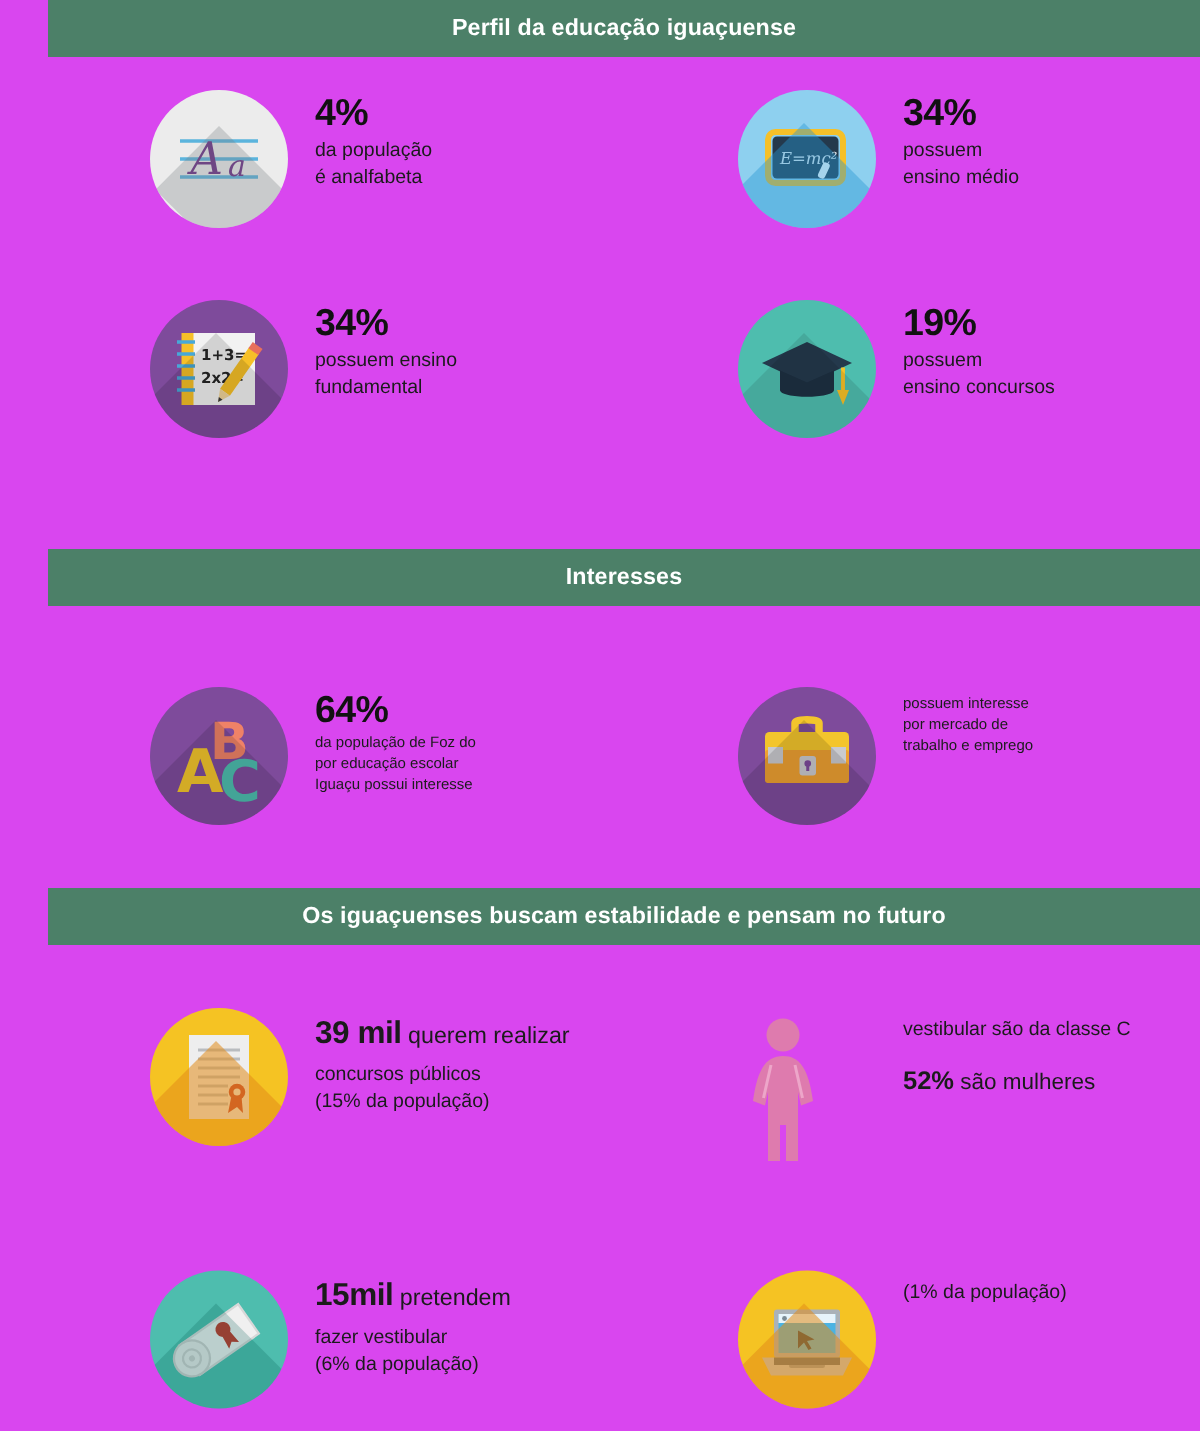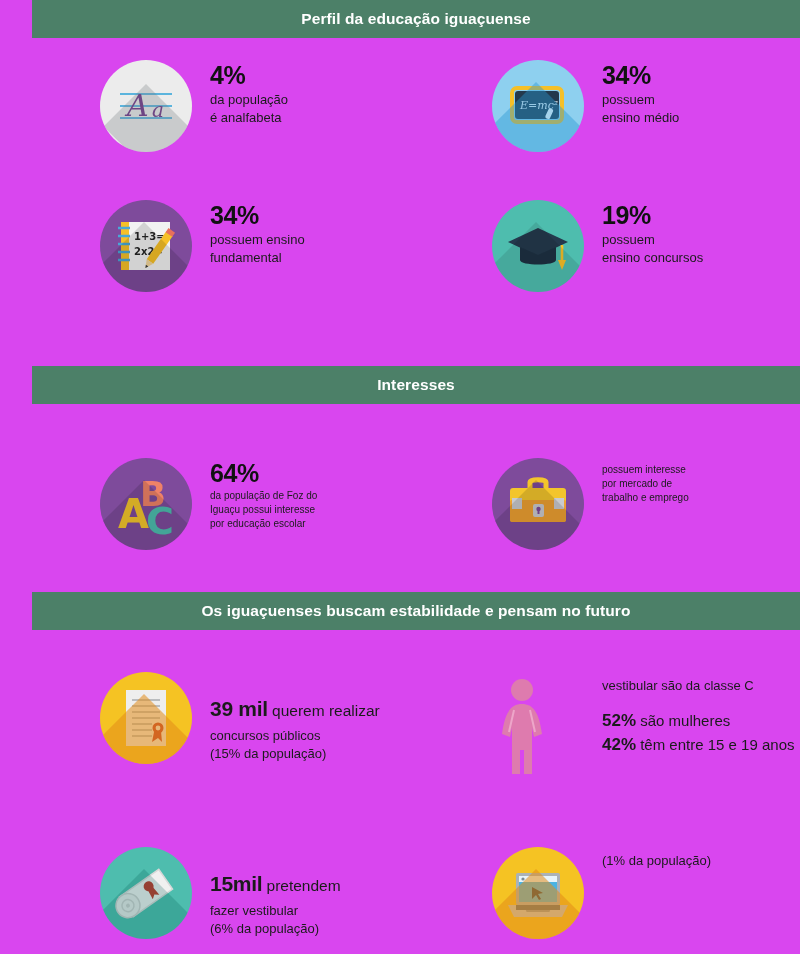--- a/index.html
+++ b/index.html
@@ -93,21 +93,20 @@
   }
   .desc.wide { font-size: 10px; }
   .inline-big {
     font-size: 21px;
     font-weight: bold;
     letter-spacing: -0.3px;
   }
   .inline-line {
     font-size: 15.5px;
     line-height: 1.42;
-    margin-top: 20px;
   }
   .sub-block { margin-top: 14px; }
   .sub-line { font-size: 15px; line-height: 1.4; }
   .sub-num { font-size: 17px; font-weight: bold; }
 
   .gap-sm { height: 14px; }
   .gap-md { height: 34px; }
   .gap-lg { height: 44px; }
 
   
@@ -243,22 +242,22 @@
             <text x="18" y="70" font-family="'DejaVu Sans',sans-serif" font-size="40" font-weight="bold" fill="#f3c52c">A</text>
             <text x="40" y="48" font-family="'DejaVu Sans',sans-serif" font-size="34" font-weight="bold" fill="#ef8267">B</text>
             <text x="46" y="76" font-family="'DejaVu Sans',sans-serif" font-size="38" font-weight="bold" fill="#4ebdae">C</text>
           </svg>
         </div>
       </div>
       <div class="txt">
         <span class="big">64%</span>
         <div class="desc wide">
           <div>da população de Foz do</div>
+          <div>por educação escolar</div>
           <div>Iguaçu possui interesse</div>
-          <div>por educação escolar</div>
         </div>
       </div>
     </div>
 
     <div class="stat sec2">
       <div class="icon-wrap">
         <div class="circle" style="background:#7e4b9b">
           <div class="shadow" style="left:44px;top:22px;background:rgba(0,0,0,0.13);width:130px;height:62px"></div>
           <svg width="92" height="92" viewBox="0 0 92 92">
             <path d="M38,30 L38,24 C38,21 54,21 54,24 L54,30" fill="none" stroke="#f3c52c" stroke-width="5"></path>
@@ -336,23 +335,20 @@
         </svg>
       </div>
       <div class="txt">
         <div class="desc">
           <div>vestibular são da classe C</div>
         </div>
         <div class="sub-block">
           <div class="sub-line">
             <span class="sub-num">52%</span><span> são mulheres</span>
           </div>
-          <div class="sub-line">
-            <span class="sub-num">42%</span><span> têm entre 15 e 19 anos</span>
-          </div>
         </div>
       </div>
     </div>
 
     <div class="stat sec3">
       <div class="icon-wrap">
         <div class="circle" style="background:#4ebdae">
           <div class="shadow" style="left:44px;top:22px;background:rgba(0,90,80,0.22);width:130px;height:62px"></div>
           <svg width="92" height="92" viewBox="0 0 92 92">
             <g transform="rotate(-35 46 46)">

